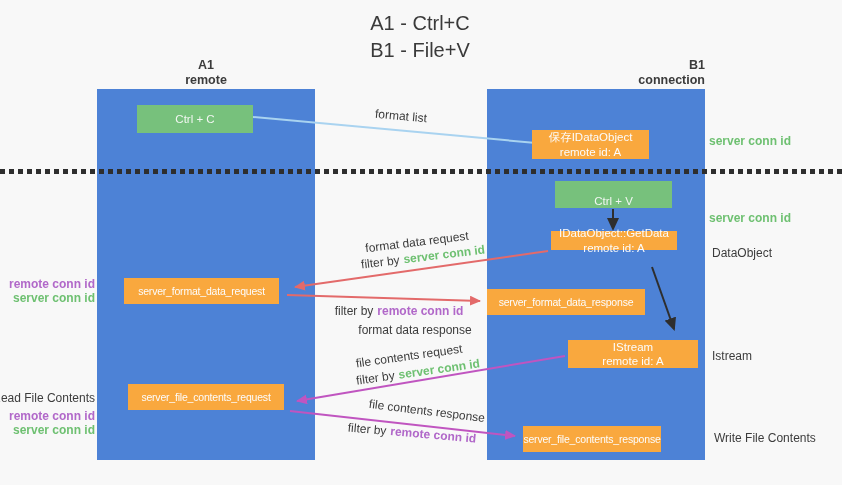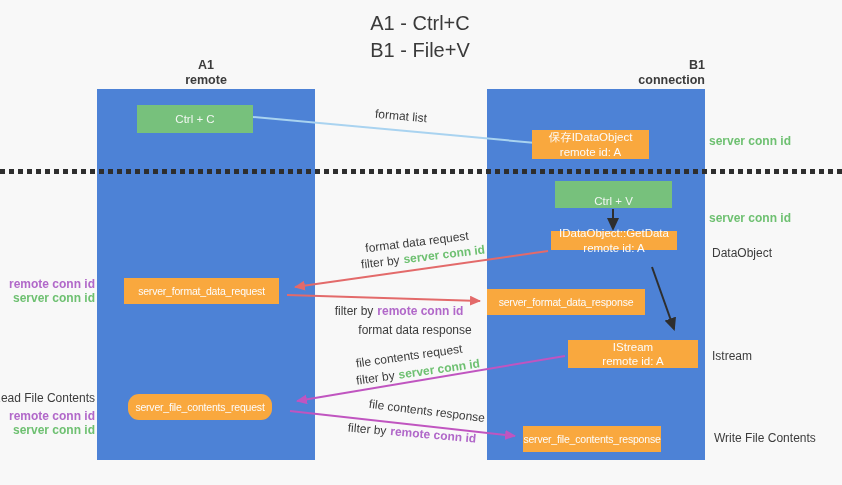--- a/index.html
+++ b/index.html
@@ -124,21 +124,21 @@
 
   <div class="box orange snake" style="left:487px;top:289px;width:158px;height:26px;">
     <div>server_format_data_response</div>
   </div>
 
   <div class="box orange" style="left:568px;top:340px;width:130px;height:28px;">
     <div>IStream</div>
     <div>remote id: A</div>
   </div>
 
-  <div class="box orange snake" style="left:128px;top:394px;width:144px;height:26px;border-radius:11px;">
+  <div class="box orange snake" style="left:128px;top:384px;width:156px;height:26px;">
     <div>server_file_contents_request</div>
   </div>
 
   <div class="box orange snake" style="left:523px;top:426px;width:138px;height:26px;">
     <div>server_file_contents_response</div>
   </div>
 
   <div class="lbl flow" style="left:401px;top:116px;transform:translate(-50%,-50%) rotate(5deg);">format list</div>
 
   <div class="lbl flow" style="left:417px;top:242px;transform:translate(-50%,-50%) rotate(-7deg);">format data request</div>

